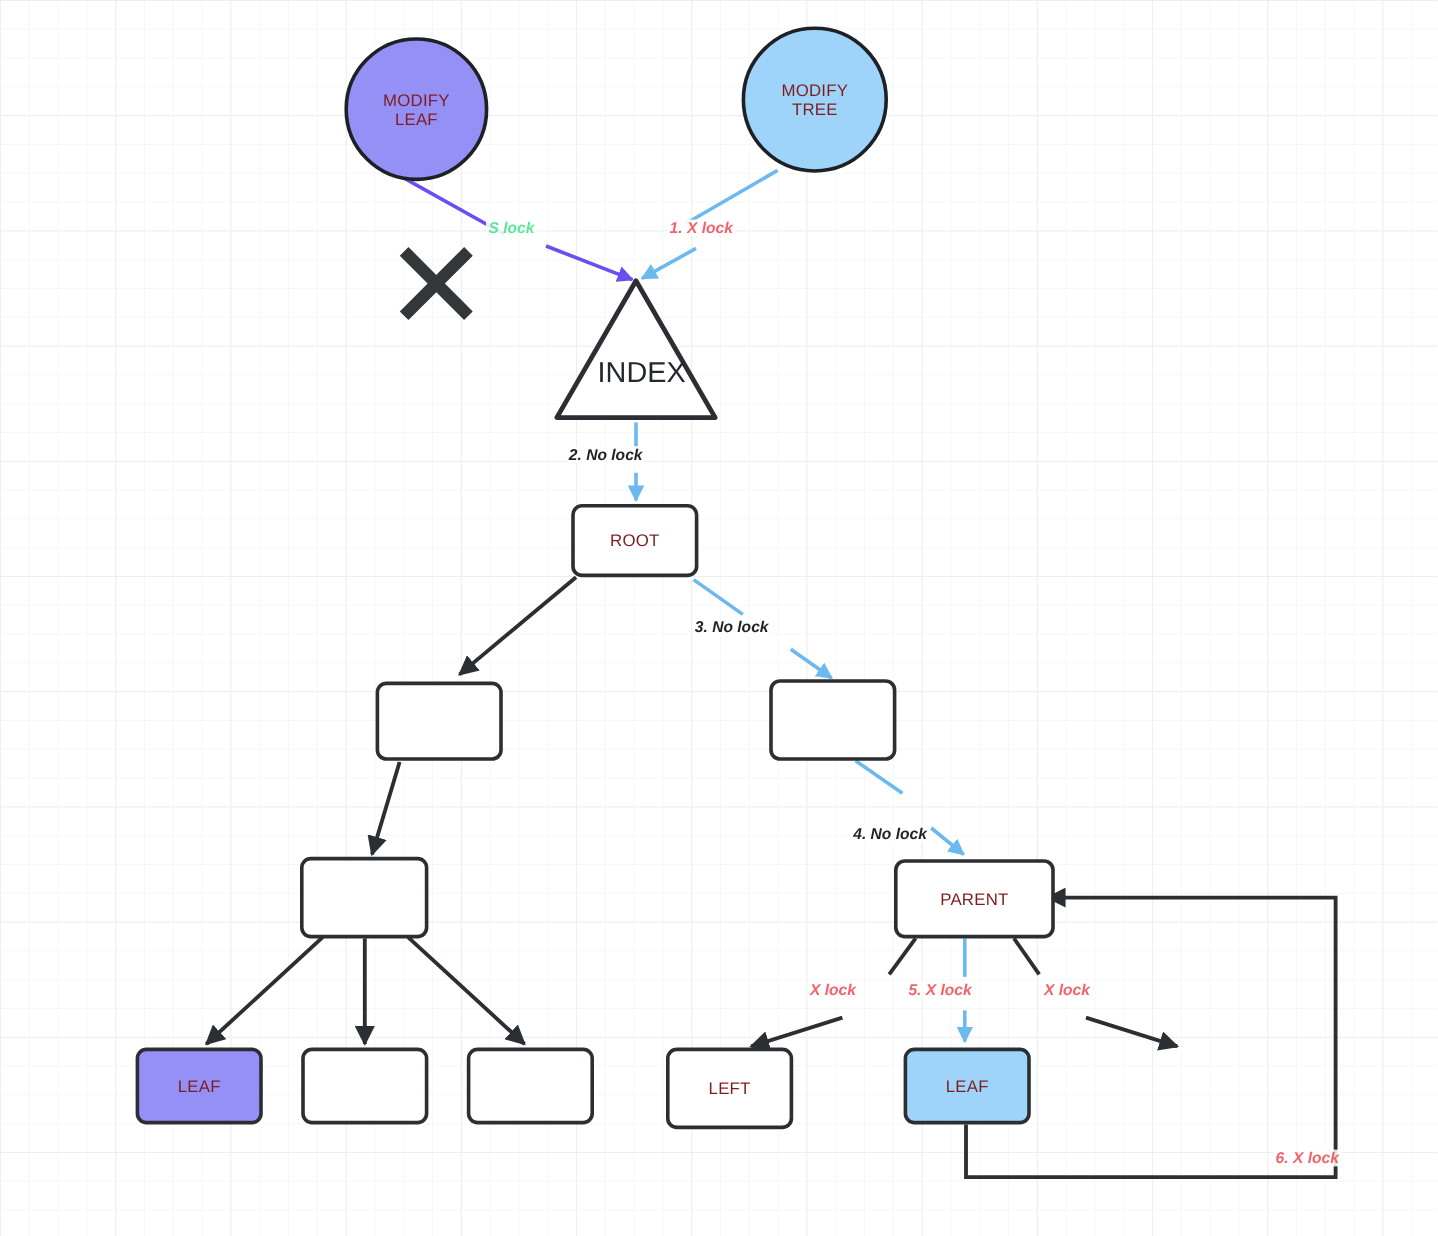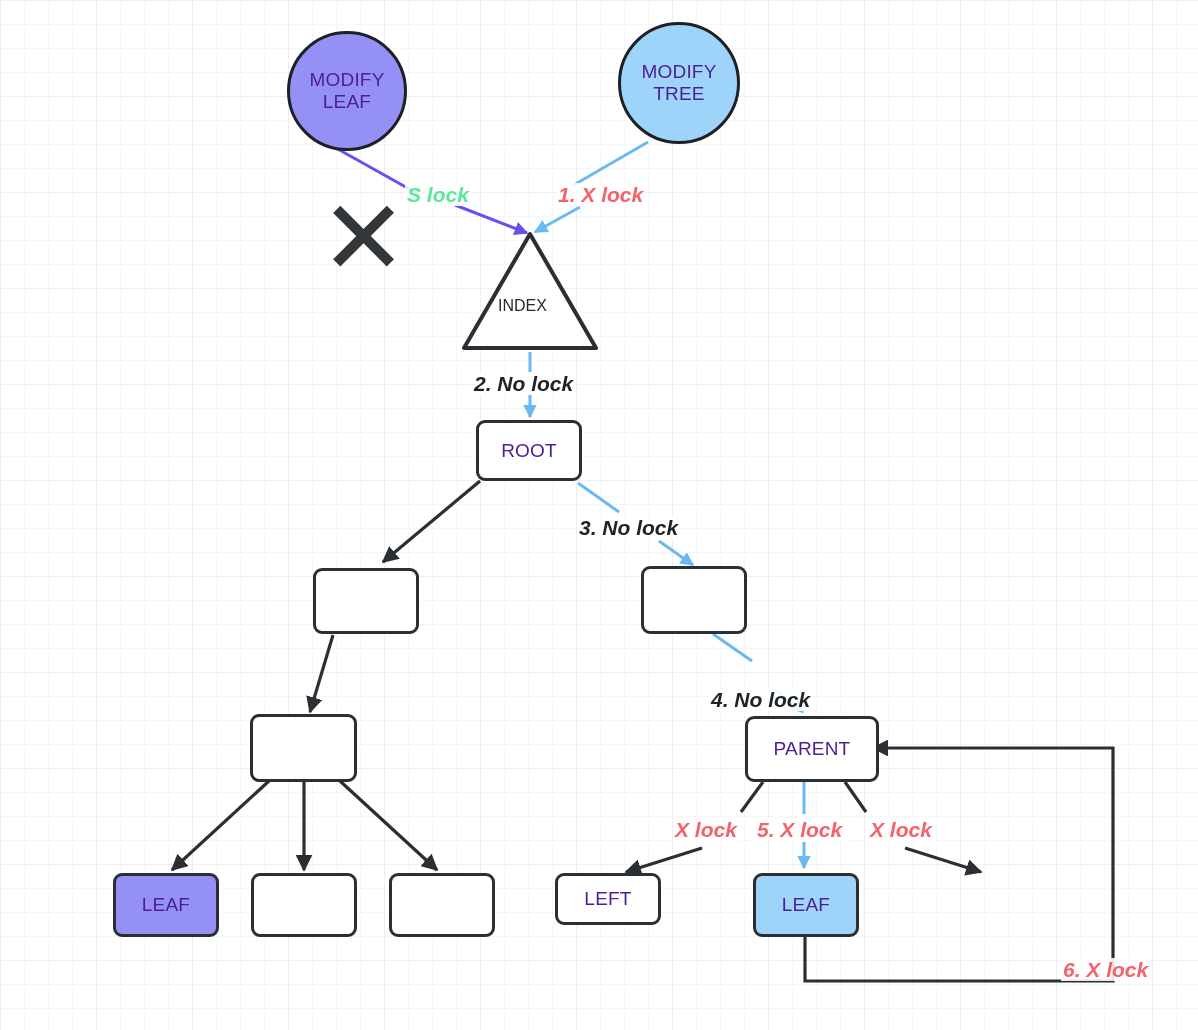--- a/index.html
+++ b/index.html
@@ -31,45 +31,45 @@
     width: 1198px;
     height: 1030px;
     pointer-events: none;
   }
   .node {
     position: absolute;
     box-sizing: border-box;
     display: flex;
     align-items: center;
     justify-content: center;
-    color: #4c1d95;
-    font-size: 19px;
+    color: #7f1d1d;
+    font-size: 14px;
     line-height: 1.15;
     text-align: center;
     letter-spacing: 0.2px;
   }
   .box {
     border: 3.5px solid #2b2f33;
     border-radius: 9px;
     background: #ffffff;
   }
   .circle {
     border: 3.5px solid #1d2125;
     border-radius: 50%;
     background: #ffffff;
   }
   .tri-label {
     position: absolute;
     color: #24292e;
-    font-size: 16px;
+    font-size: 24px;
     white-space: nowrap;
   }
   .edge-label {
     position: absolute;
-    font-size: 21px;
+    font-size: 13px;
     font-style: italic;
     font-weight: bold;
     white-space: nowrap;
     background: rgba(255,255,255,0.88);
     padding: 0 2px;
     line-height: 1.1;
   }
   .lbl-dark  { color: #1f2326; }
   .lbl-red   { color: #f4636b; }
   .lbl-green { color: #5ce89b; }
@@ -206,21 +206,21 @@
   <div class="node box" style="left:113px; top:873px; width:106px; height:64px; background:#9490f6;">
     <span>LEAF</span>
   </div>
   <div class="node box" style="left:251px; top:873px; width:106px; height:64px;">
     <span></span>
   </div>
   <div class="node box" style="left:389px; top:873px; width:106px; height:64px;">
     <span></span>
   </div>
 
-  <div class="node box" style="left:555px; top:873px; width:106px; height:52px;">
+  <div class="node box" style="left:555px; top:873px; width:106px; height:68px;">
     <span>LEFT</span>
   </div>
   <div class="node box" style="left:753px; top:873px; width:106px; height:64px; background:#9fd4fa;">
     <span>LEAF</span>
   </div>
 
   <div class="edge-label lbl-green" style="left:405px; top:183px;">S lock</div>
 
   <div class="edge-label lbl-red" style="left:556px; top:183px;">1. X lock</div>
 

